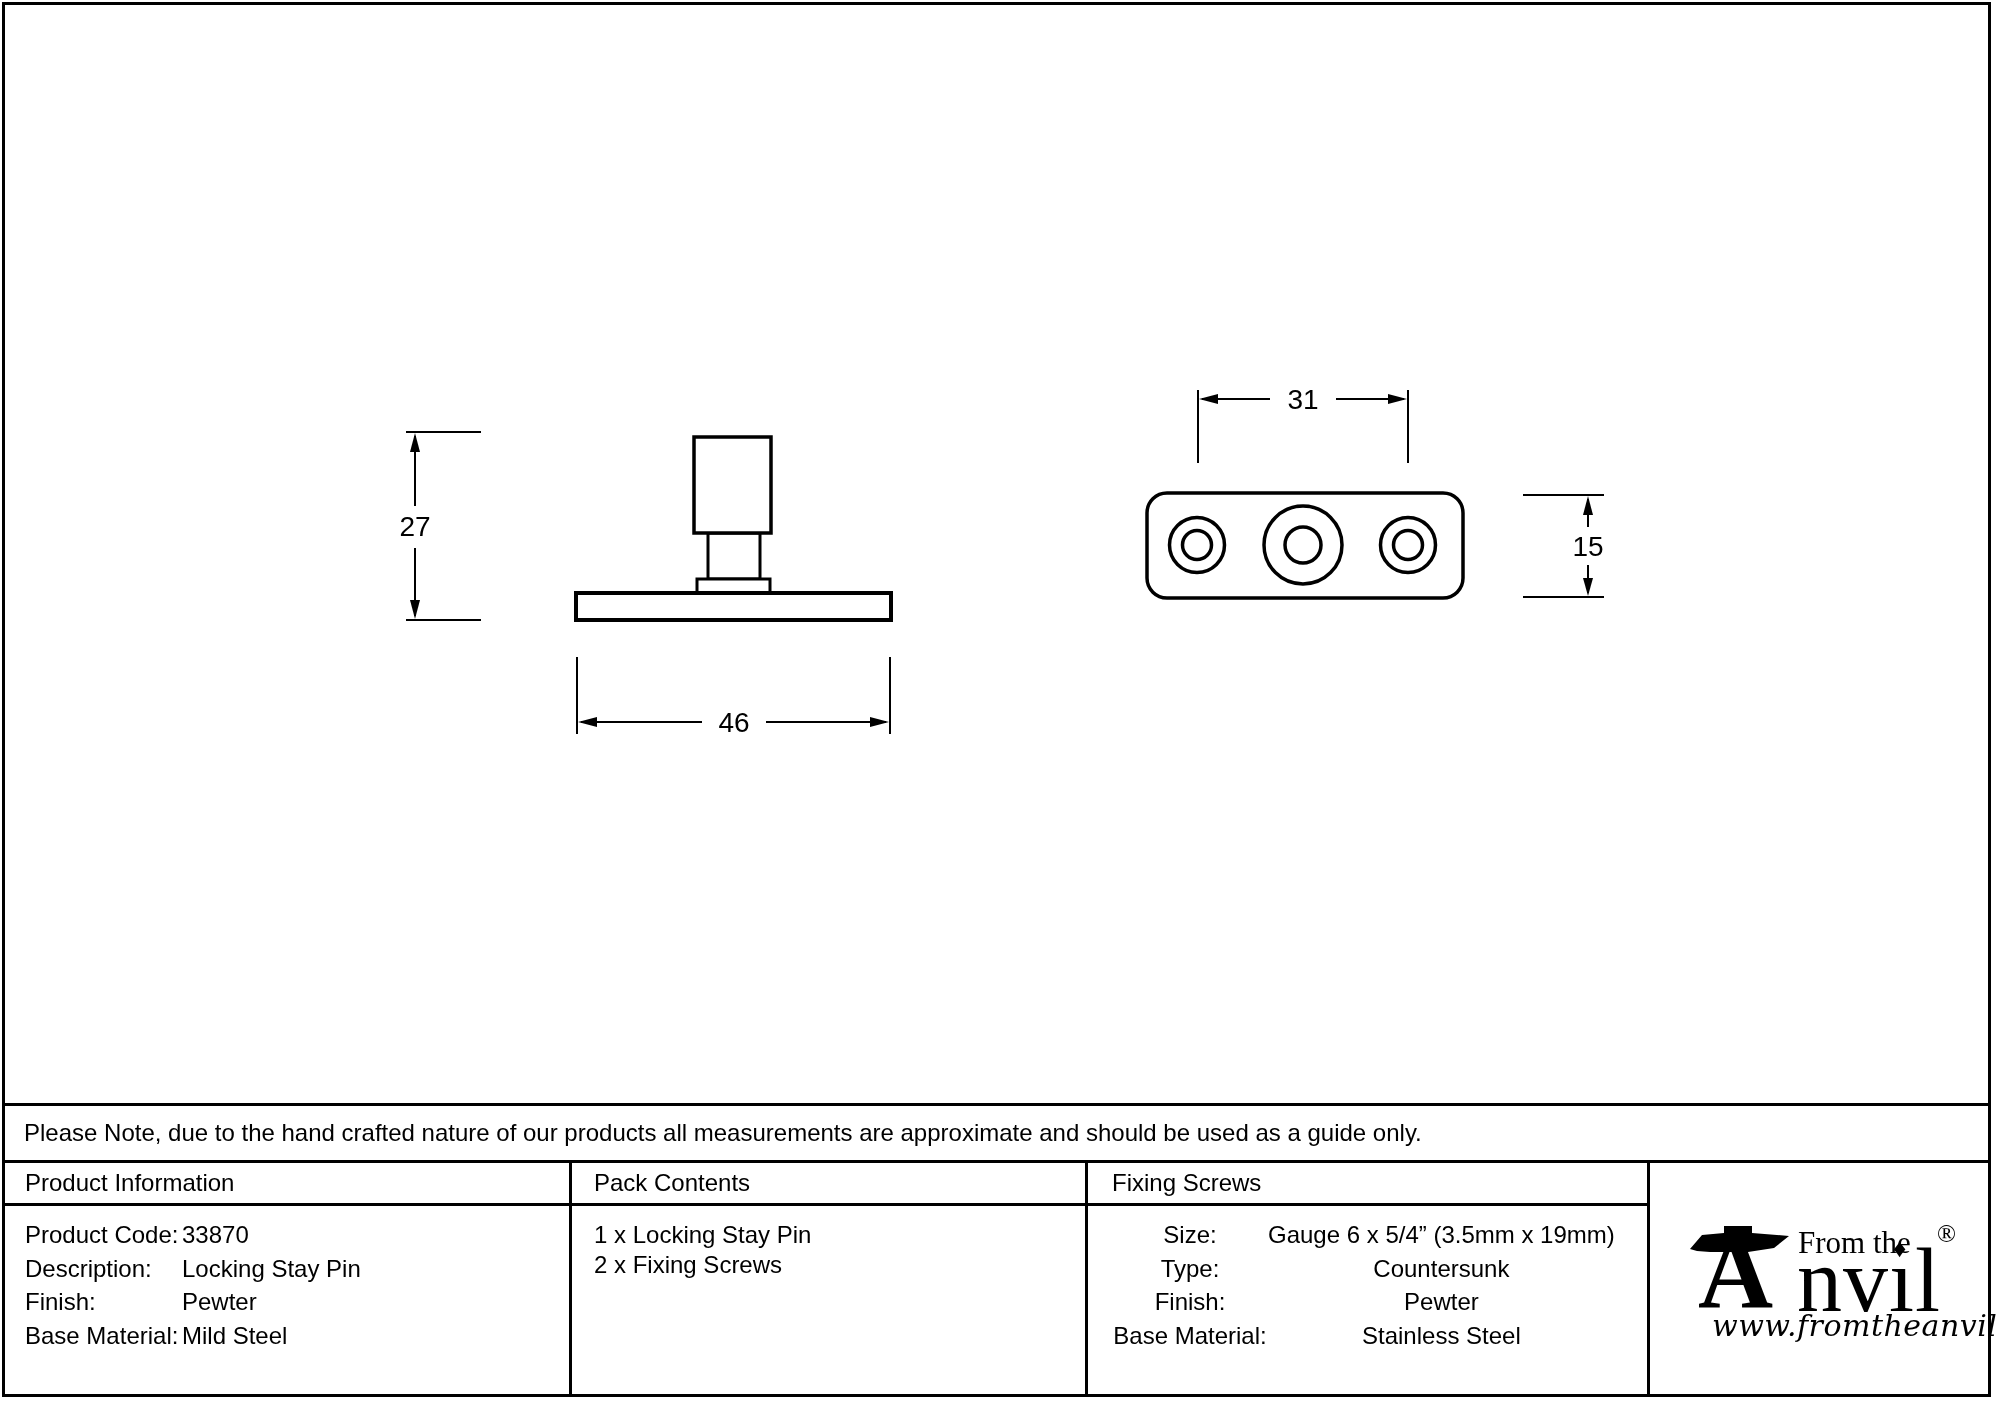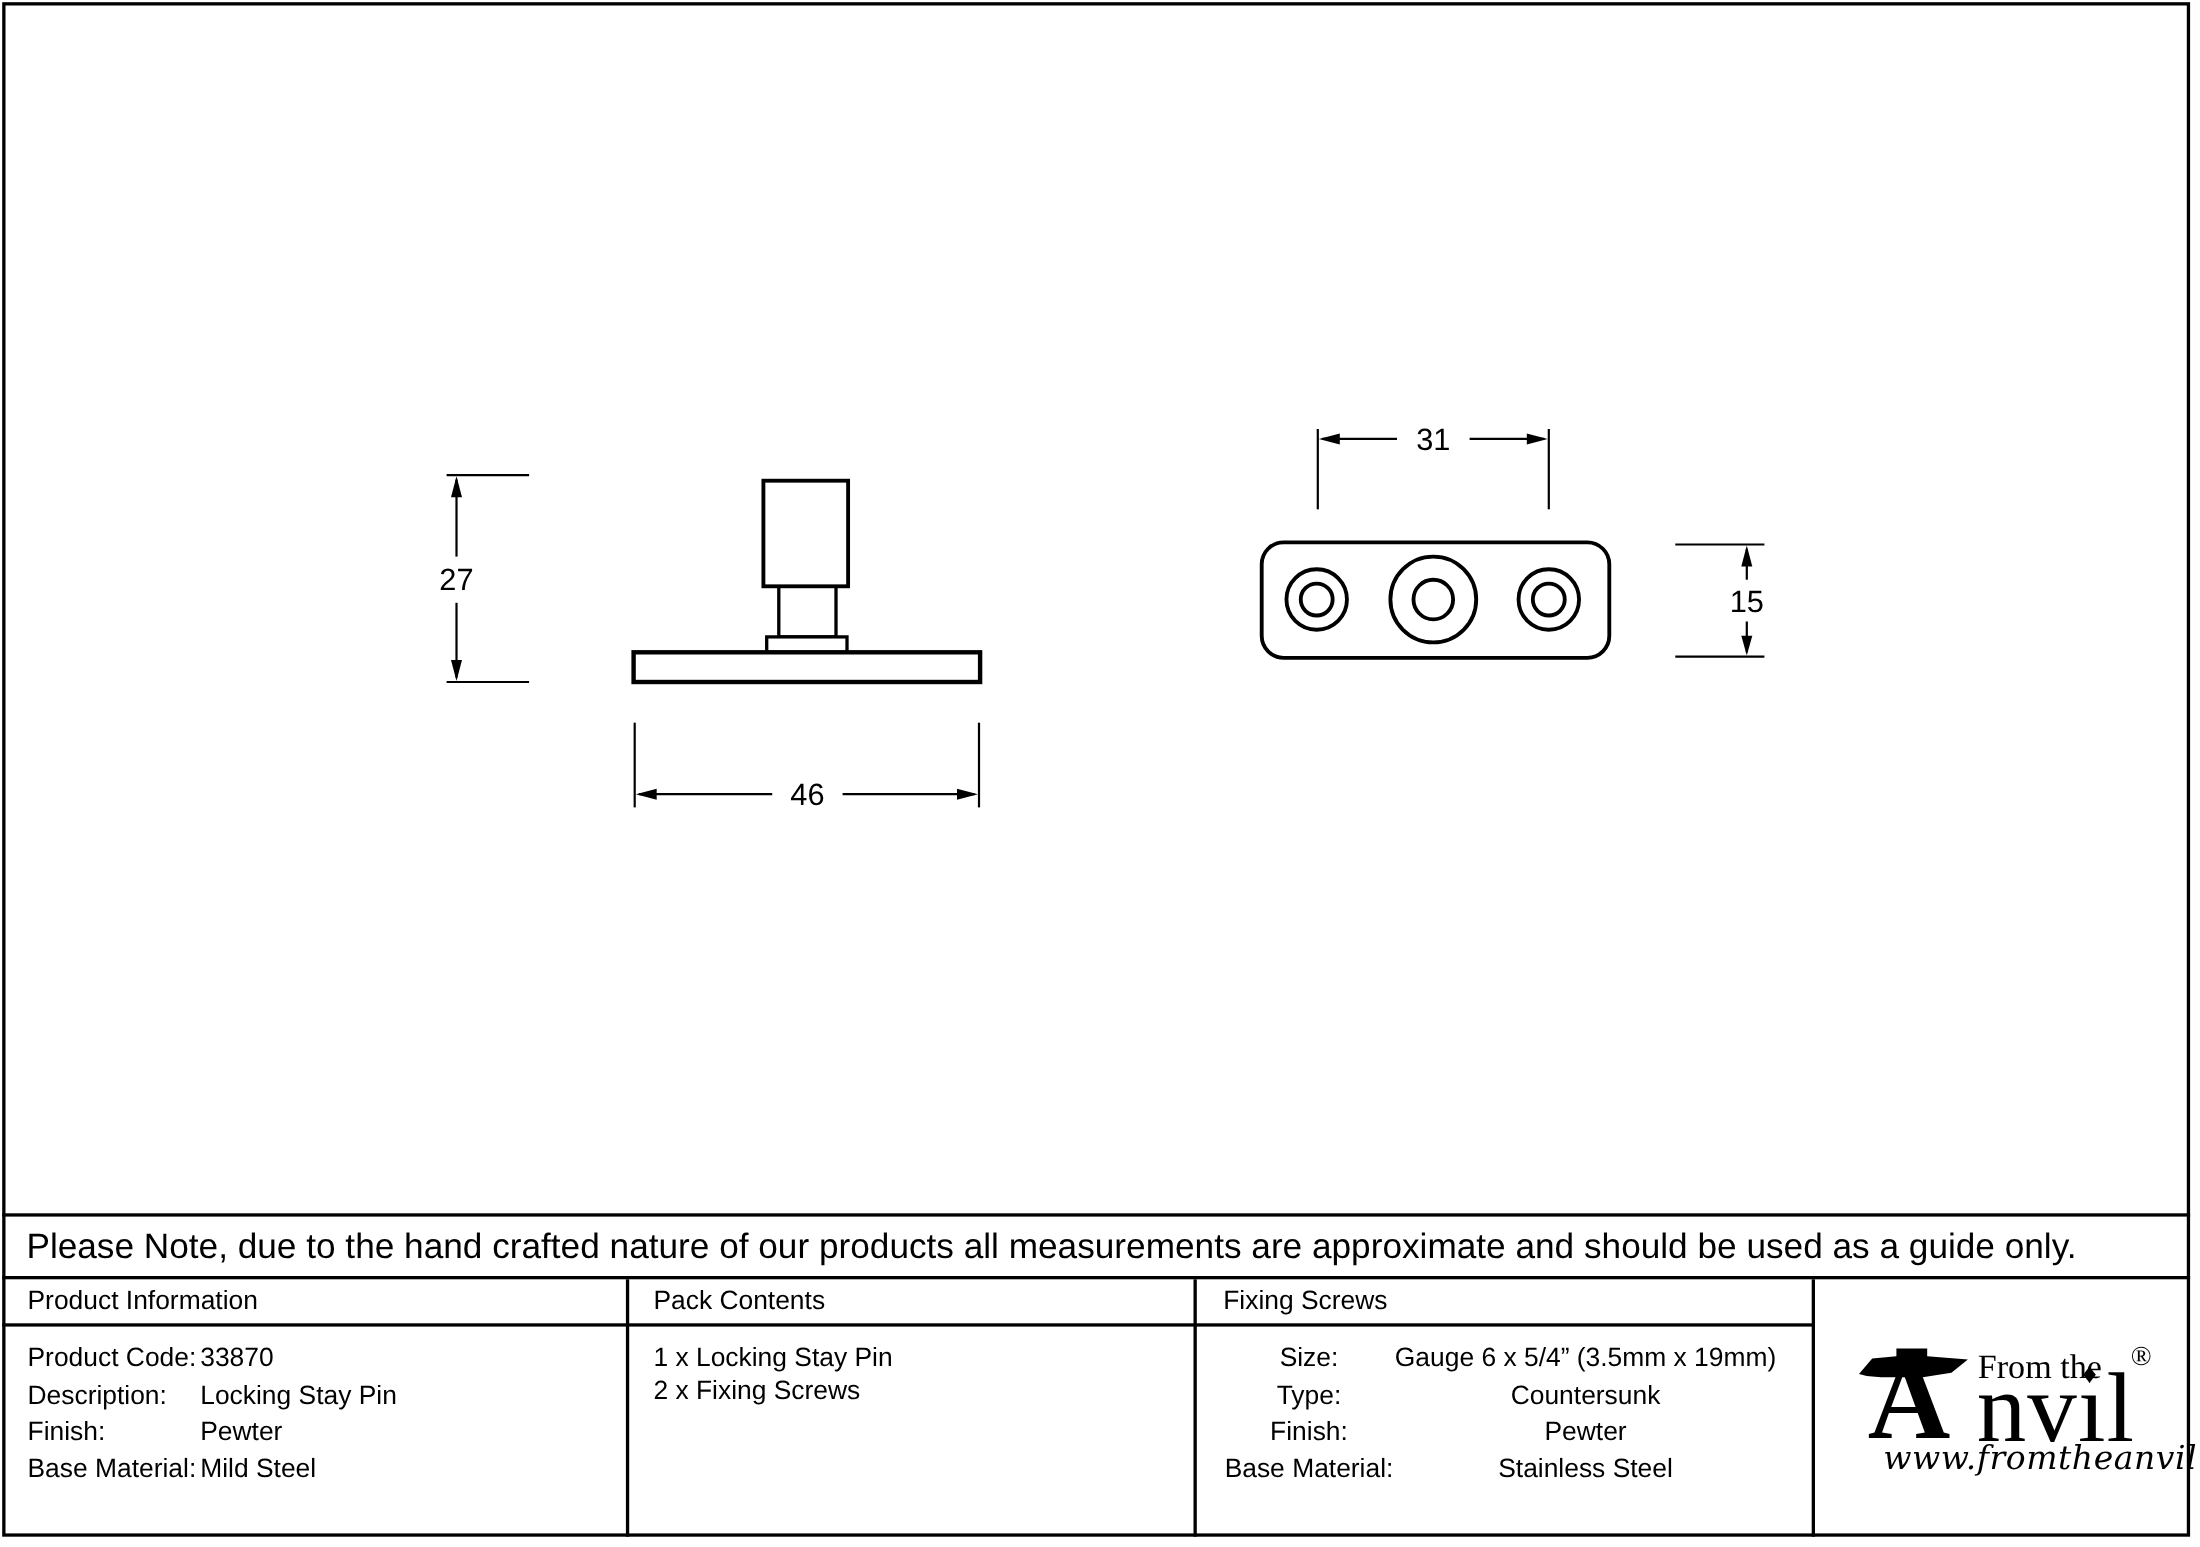--- a/index.html
+++ b/index.html
@@ -11,21 +11,21 @@
   .frame{
     left:2px;top:2px;width:1989px;height:1395px;
     border:3px solid #000;box-sizing:border-box;
   }
   .hline,.vline{background:#000;}
   
   .note-line-top{left:2px;top:1103px;width:1989px;height:3px;}
   .note-line-bottom{left:2px;top:1160px;width:1989px;height:3px;}
   .note-text{
     left:24px;top:1106px;height:72px;line-height:54px;
-    font-size:32px;white-space:nowrap;
+    font-size:24px;white-space:nowrap;
   }
   
   .header-bottom-line{left:2px;top:1203px;width:1648px;height:3px;}
   .div-1{left:569px;top:1163px;width:3px;height:234px;}
   .div-2{left:1085px;top:1163px;width:3px;height:234px;}
   .div-3{left:1647px;top:1163px;width:3px;height:234px;}
   .cell-header{
     top:1163px;height:28px;line-height:40px;font-size:24px;white-space:nowrap;
   }
   .hdr-product{left:25px;}

